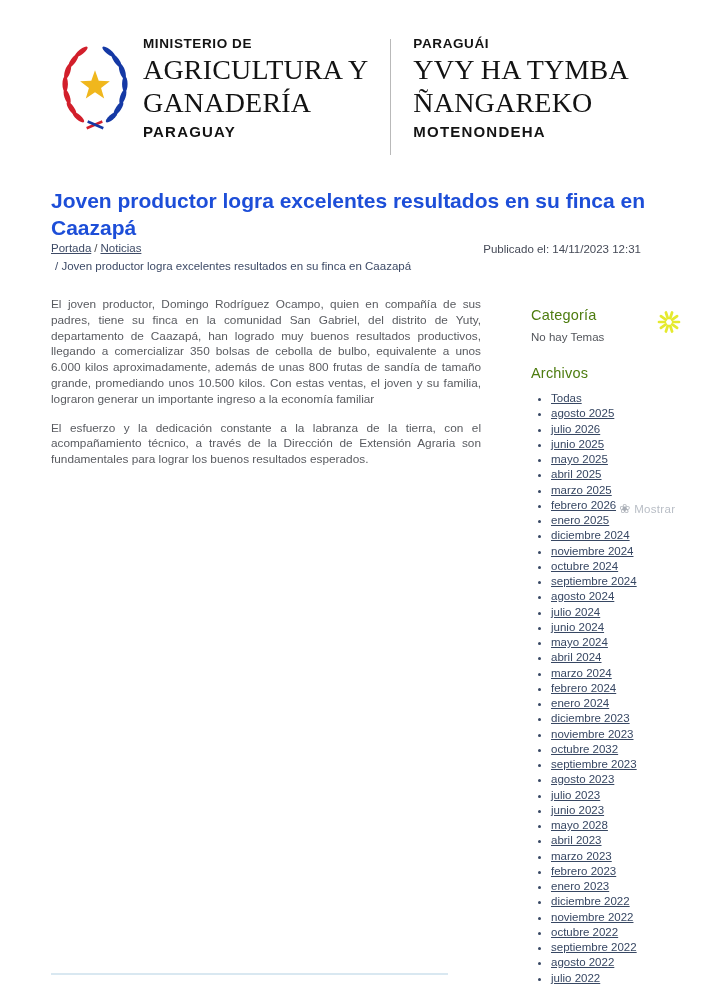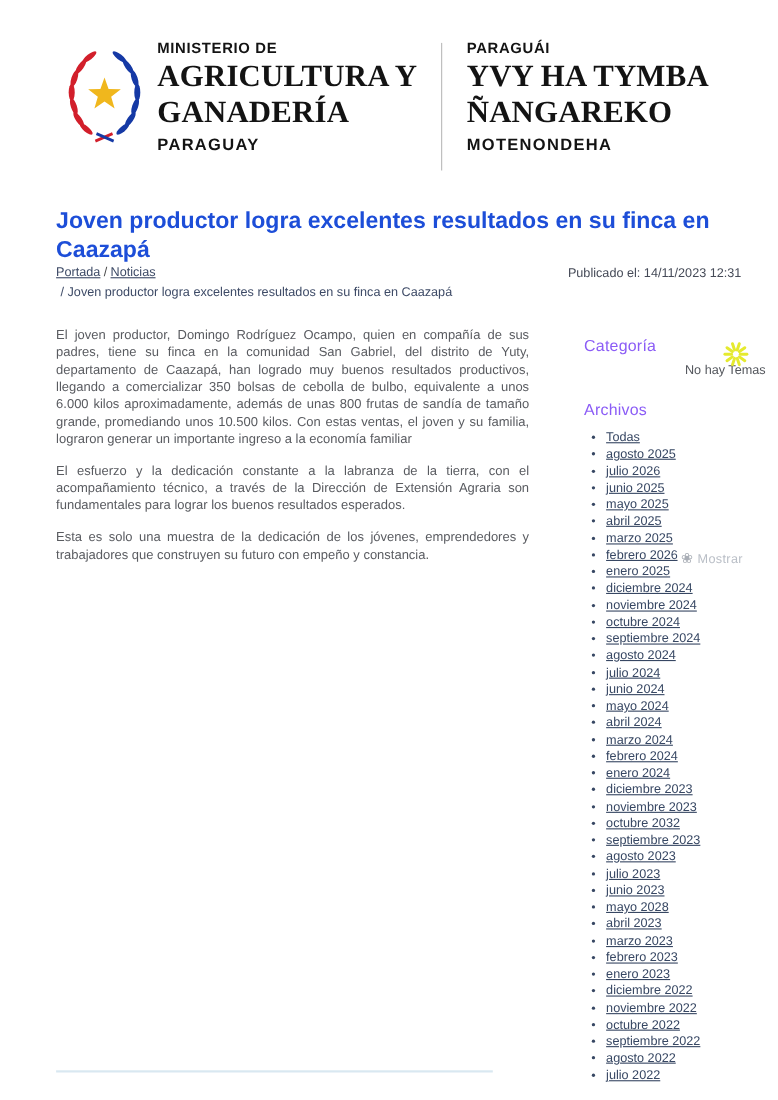--- a/index.html
+++ b/index.html
@@ -10,46 +10,46 @@
     font-family:"Liberation Sans", sans-serif;
   }
 
   
   .header { position:absolute; left:51px; top:36px; display:flex; align-items:flex-start; }
   .emblem { width:88px; height:94px; margin-top:3px; }
   .logo-left { margin-left:4px; color:#131313; }
   .logo-right { margin-left:22px; color:#131313; }
   .logo-divider { width:1px; height:116px; background:#b9b9b9; margin-left:22px; margin-top:3px; }
   .logo-small { font-size:13.5px; font-weight:bold; letter-spacing:0.6px; line-height:1.25; }
-  .logo-serif { font-family:"Liberation Serif", serif; font-weight:bold; font-size:28px; line-height:1.2; letter-spacing:0.2px; }
+  .logo-serif { font-family:"Liberation Serif", serif; font-weight:normal; font-size:28px; line-height:1.2; letter-spacing:0.2px; }
   .logo-bottom { font-size:15px; font-weight:bold; letter-spacing:1.2px; margin-top:3px; }
 
   
   .article-title {
     position:absolute; left:51px; top:188px; width:600px;
     font-size:21px; font-weight:bold; color:#1d4ed8; line-height:1.28;
   }
   .crumb-row { position:absolute; left:51px; top:242px; font-size:11.5px; color:#3d4a66; }
   .crumb-row a { color:#3d4a66; text-decoration:underline; }
   .crumb-sep { color:#4a4a4a; padding:0 3px; }
   .crumb-line2 { position:absolute; left:55px; top:260px; font-size:11.5px; color:#3d4a66; }
-  .published { position:absolute; right:33px; top:243px; font-size:11.5px; color:#454a57; }
+  .published { position:absolute; right:66px; top:243px; font-size:11.5px; color:#454a57; }
 
   .article-body { position:absolute; left:51px; top:297px; width:430px; }
   .article-body p {
     font-size:11.8px; line-height:15.8px; color:#595b60;
     text-align:justify; margin-bottom:13px;
   }
 
   .bottom-divider { position:absolute; left:51px; top:973px; width:397px; height:2px; background:#d9e8f1; }
 
   
   .sidebar { position:absolute; left:531px; top:307px; width:165px; }
-  .side-heading { font-size:14.5px; color:#8b5cf6; font-weight:normal; letter-spacing:0.2px; }
-  .side-empty { font-size:11.5px; color:#53565c; margin-top:8px;text-align:right; }
+  .side-heading { font-size:14.5px; color:#4d7c0f; font-weight:normal; letter-spacing:0.2px; }
+  .side-empty { font-size:11.5px; color:#53565c; margin-top:8px; }
   .side-heading2 { margin-top:22px; }
   .archive-list { margin-top:10px; margin-left:20px; list-style:disc outside; }
   .archive-list li { font-size:11.5px; line-height:15.25px; color:#374763; }
   .archive-list a { color:#374763; text-decoration:underline; }
 
   .asterisk-badge { position:absolute; left:657px; top:310px; width:24px; height:24px; }
 
   .mostrar {
     position:absolute; left:616px; top:499px; display:flex; align-items:center;
     background:rgba(255,255,255,0.88); padding:2px 5px 2px 3px;
@@ -114,21 +114,20 @@
     <a href="#">Portada</a><span class="crumb-sep">/</span><a href="#">Noticias</a>
   </div>
   <div class="crumb-line2">/ Joven productor logra excelentes resultados en su finca en Caazapá</div>
 
   <div class="published">Publicado el: 14/11/2023 12:31</div>
 
   <div class="article-body">
 
       <p>El joven productor,  Domingo Rodríguez Ocampo, quien en compañía de sus padres, tiene su finca en la comunidad San Gabriel, del distrito de Yuty, departamento de Caazapá,  han logrado muy buenos resultados productivos, llegando a comercializar 350 bolsas de cebolla de bulbo, equivalente a unos 6.000 kilos  aproximadamente, además de  unas 800 frutas de sandía de tamaño grande,  promediando unos 10.500 kilos. Con estas ventas, el joven y su familia, lograron  generar un importante ingreso a la economía familiar</p>
       <p>El esfuerzo y la dedicación constante a la labranza de la tierra, con el acompañamiento técnico, a través de la Dirección de Extensión Agraria son fundamentales para lograr los buenos resultados esperados.</p>
-      <p>Esta es solo una muestra de la dedicación de los jóvenes, emprendedores y trabajadores que construyen su futuro con empeño y constancia.</p>
     </div>
 
   <div class="bottom-divider"></div>
 
   <div class="sidebar">
     <div class="side-heading">Categoría</div>
     <div class="side-empty">No hay Temas</div>
     <div class="side-heading side-heading2">Archivos</div>
     <ul class="archive-list">
 

